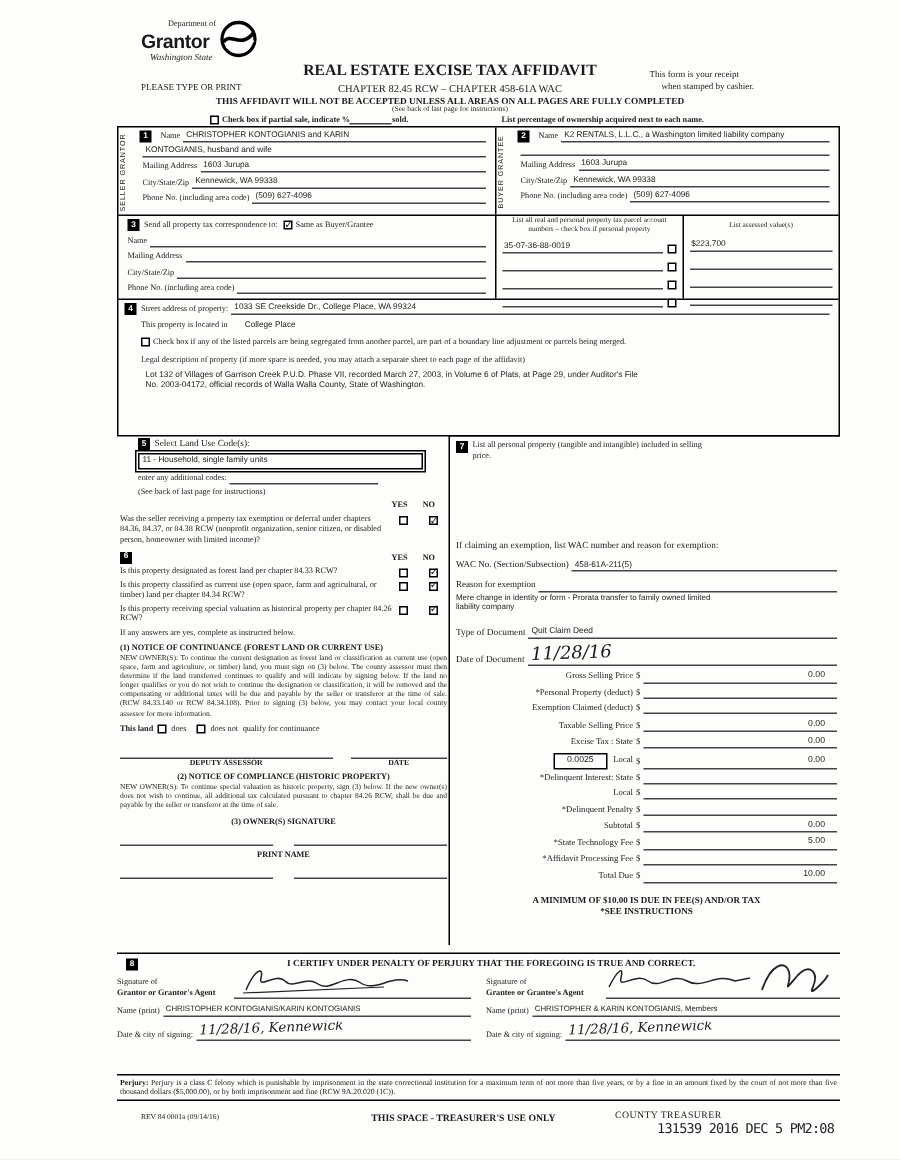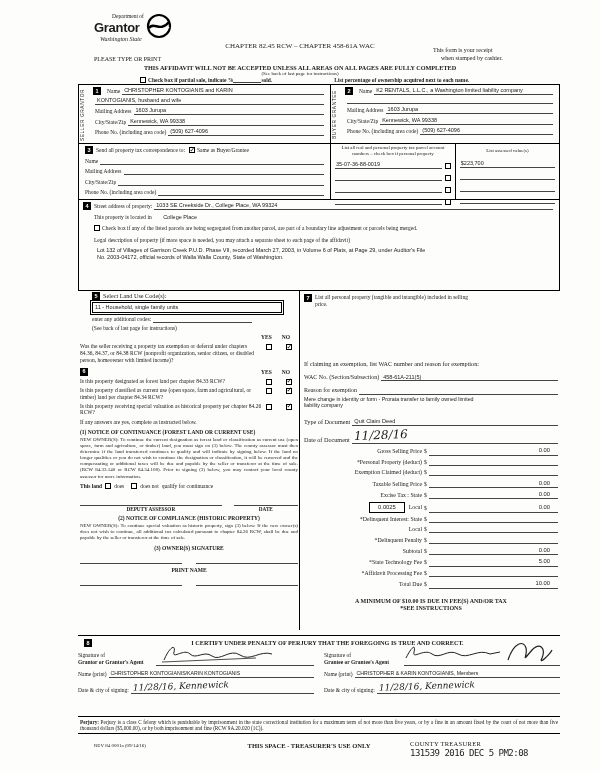--- a/index.html
+++ b/index.html
@@ -88,21 +88,21 @@
   .certify-bar { position:absolute; left:78px; top:635px; width:482px; border-top:1px solid #000; }
   .certify-row { position:absolute; left:78px; top:639px; width:482px; display:flex; }
   .sig-area { position:absolute; left:78px; top:650px; width:482px; display:flex; gap:10px; }
   .sig-col { flex:1; }
   .sig-svg { position:absolute; }
   .perjury { position:absolute; left:78px; top:716px; width:482px;
              border-top:1px solid #000; border-bottom:1px solid #000;
              padding:1.5px 2px; font-size:5.2px; text-align:justify; }
   .footer { position:absolute; left:78px; top:740px; width:482px; display:flex; }
   .stamp { font-family:"DejaVu Sans Mono", monospace; font-size:9px; color:#222;
-           letter-spacing:-0.5px; white-space:nowrap; }
+           letter-spacing:-0.5px; white-space:nowrap;margin-left:28px; }
 
   .logo-swirl { display:inline-block; vertical-align:middle; }
   .hw-date { font-size:12px; transform:rotate(-2deg); display:inline-block; }
   .hw-small { font-size:9px; transform:rotate(-2deg); display:inline-block; white-space:nowrap; }
 </style>
 </head>
 <body>
 
 <div class="page">
 
@@ -117,20 +117,21 @@
         <svg width="26" height="26" viewBox="0 0 26 26">
           <circle cx="13" cy="13" r="11" fill="none" stroke="#000" stroke-width="2.2"></circle>
           <path d="M3 15 C8 8, 14 20, 23 9" fill="none" stroke="#000" stroke-width="2.4"></path>
           <path d="M5 19 C10 13, 16 22, 23 14" fill="none" stroke="#fff" stroke-width="1.6"></path>
         </svg>
       </span>
     </div>
   </div>
 
   <div class="abs ctr" style="left:150px; top:41px; width:300px;">
+    <div class="b" style="font-size:10.5px;">REAL ESTATE EXCISE TAX AFFIDAVIT</div>
     <div style="font-size:7px; margin-top:1px;">CHAPTER 82.45 RCW – CHAPTER 458-61A WAC</div>
   </div>
 
   <div class="abs" style="left:94px; top:56px; font-size:6px;">PLEASE TYPE OR PRINT</div>
 
   <div class="abs" style="left:433px; top:47px; width:130px; font-size:6px;">
     <div>This form is your receipt</div>
     <div style="padding-left:8px;">when stamped by cashier.</div>
   </div>
 

